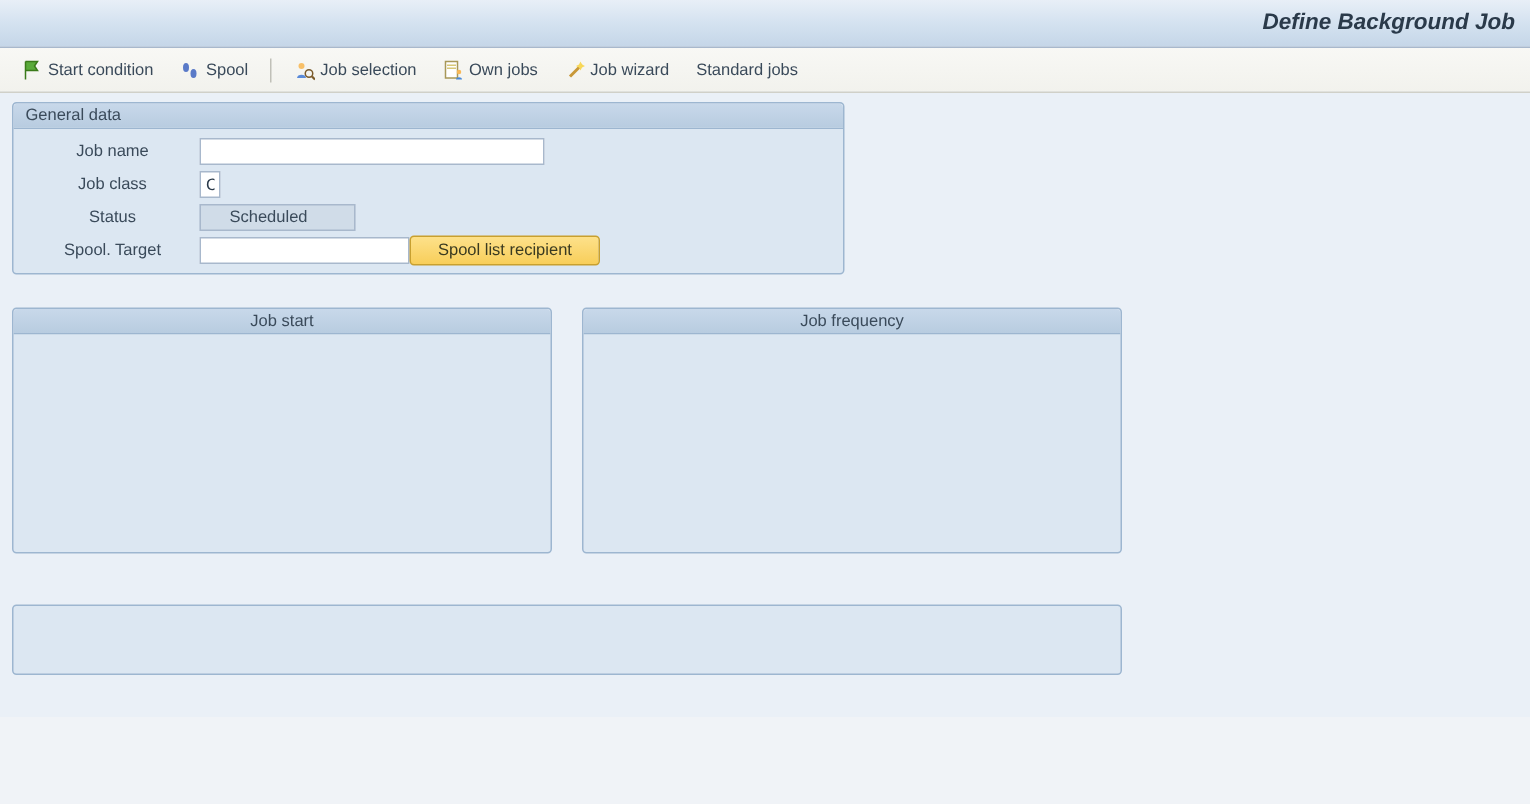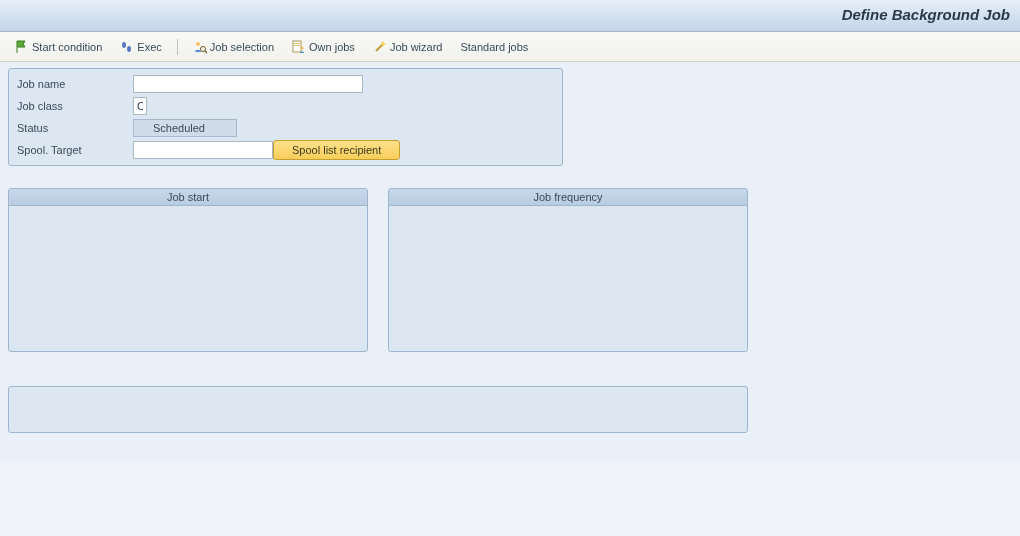--- a/index.html
+++ b/index.html
@@ -78,20 +78,21 @@
     .form-row {
       display: flex;
       align-items: center;
       height: 21px;
       margin-bottom: 1px;
     }
     .form-label {
       width: 118px;
       color: #3a4a5a;
       padding-left: 2px;
+      text-align: center;
     }
     .form-input {
       background: #fff;
       border: 1px solid #a8b8cc;
       height: 18px;
       padding: 0 3px;
       font-family: inherit;
       font-size: 11px;
       color: #2a3a4a;
     }
@@ -151,21 +152,21 @@
     </span>
     <span>Start condition</span>
   </div>
   <div class="toolbar-btn">
     <span class="icon">
       <svg viewBox="0 0 14 14">
           <ellipse cx="4" cy="5" rx="2" ry="3" fill="#5a7ac8"></ellipse>
           <ellipse cx="9" cy="9" rx="2" ry="3" fill="#5a7ac8"></ellipse>
         </svg>
     </span>
-    <span>Exec</span>
+    <span>Spool</span>
   </div>
   <div class="toolbar-sep"></div>
   <div class="toolbar-btn">
     <span class="icon">
       <svg viewBox="0 0 14 14">
           <circle cx="5" cy="4" r="2" fill="#f8c068"></circle>
           <path d="M2 12c0-3 6-3 6 0" fill="#5a8ad8"></path>
           <circle cx="10" cy="9" r="2.5" fill="none" stroke="#7a5a2a" stroke-width="1"></circle>
           <line x1="12" y1="11" x2="14" y2="13" stroke="#7a5a2a" stroke-width="1.5"></line>
         </svg>
@@ -194,20 +195,21 @@
     <span>Job wizard</span>
   </div>
   <div class="toolbar-btn">
     <span>Standard jobs</span>
   </div>
 </div>
 
 <div class="content">
 
   <div class="groupbox general-box">
+    <div class="groupbox-title">General data</div>
     <div class="groupbox-body">
       <div class="form-row">
         <div class="form-label">Job name</div>
         <input class="form-input" style="width: 230px;" value="">
       </div>
       <div class="form-row">
         <div class="form-label">Job class</div>
         <input class="form-input" style="width: 14px;" value="C">
       </div>
       <div class="form-row">

